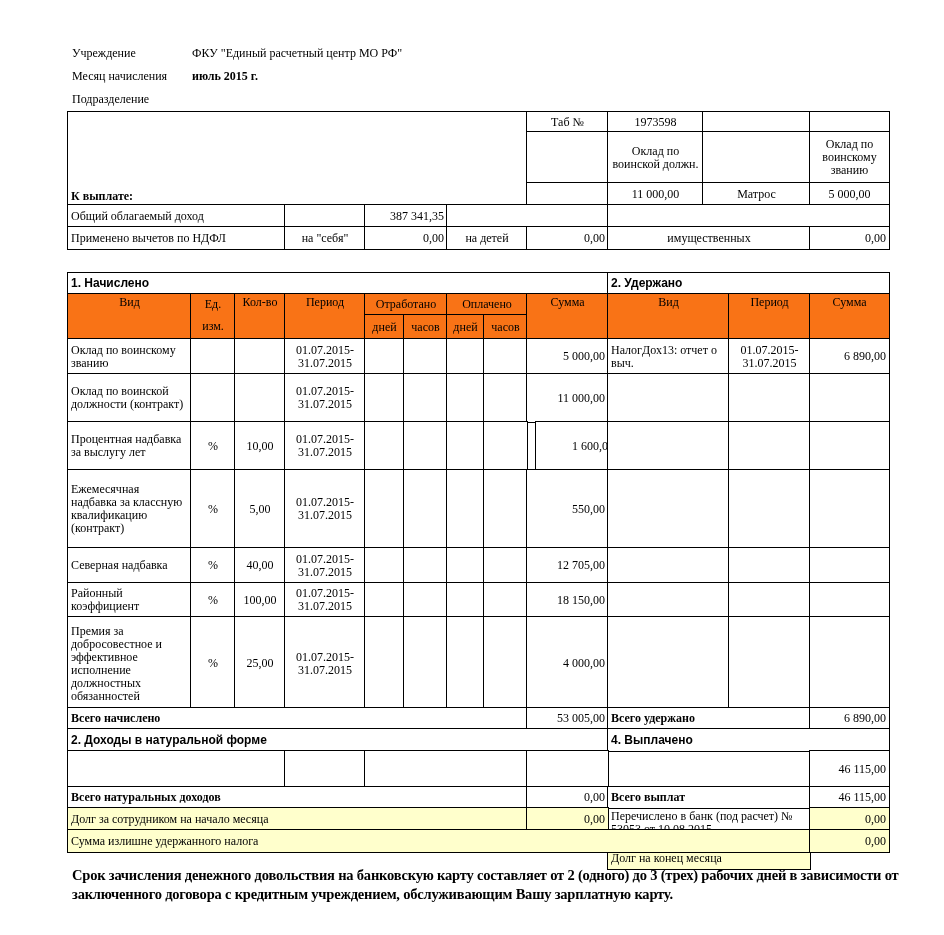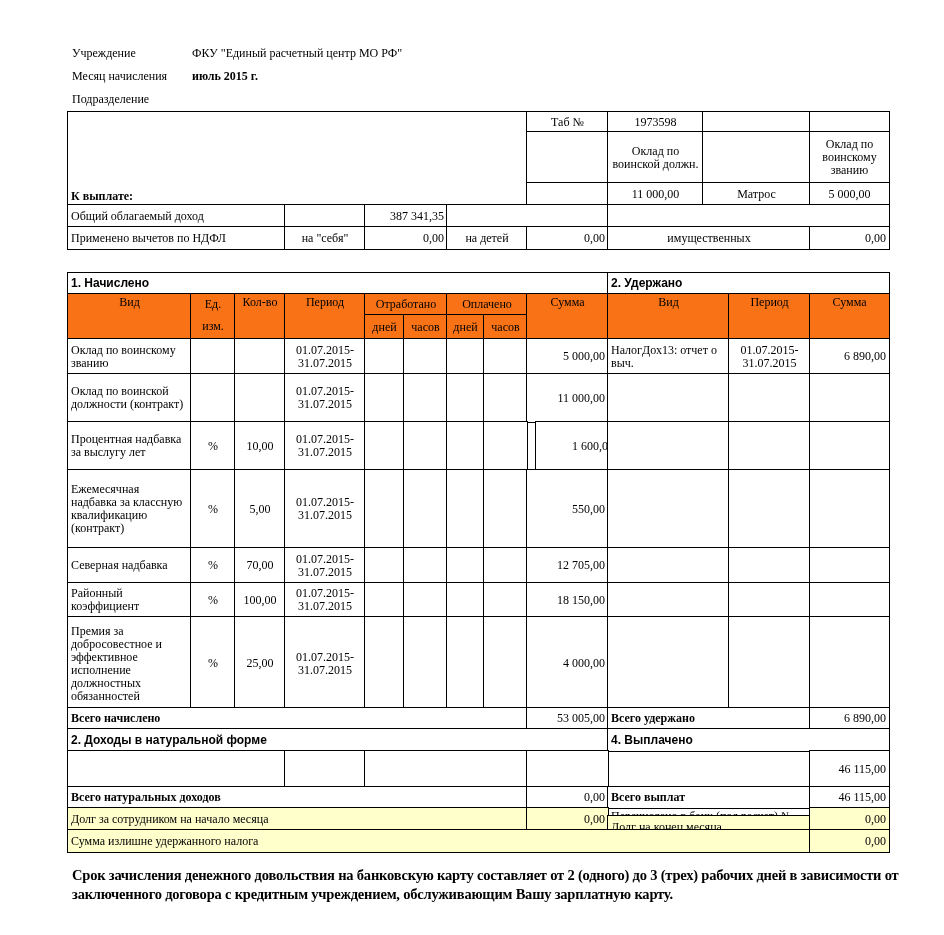--- a/index.html
+++ b/index.html
@@ -131,21 +131,21 @@
     <div class="cell c" style="left: 364px; top: 469px; width: 41px; height: 80px;"></div>
     <div class="cell c" style="left: 403px; top: 469px; width: 45px; height: 80px;"></div>
     <div class="cell c" style="left: 446px; top: 469px; width: 39px; height: 80px;"></div>
     <div class="cell c" style="left: 483px; top: 469px; width: 45px; height: 80px;"></div>
     <div class="cell r" style="left: 526px; top: 469px; width: 83px; height: 80px;">550,00</div>
     <div class="cell l" style="left: 607px; top: 469px; width: 123px; height: 80px;"></div>
     <div class="cell c" style="left: 728px; top: 469px; width: 83px; height: 80px;"></div>
     <div class="cell r" style="left: 809px; top: 469px; width: 81px; height: 80px;"></div>
     <div class="cell l" style="left: 67px; top: 547px; width: 125px; height: 37px;">Северная надбавка</div>
     <div class="cell c" style="left: 190px; top: 547px; width: 46px; height: 37px;">%</div>
-    <div class="cell c" style="left: 234px; top: 547px; width: 52px; height: 37px;">70,00</div>
+    <div class="cell c" style="left: 234px; top: 547px; width: 52px; height: 37px;">40,00</div>
     <div class="cell c" style="left: 284px; top: 547px; width: 82px; height: 37px;">01.07.2015-31.07.2015</div>
     <div class="cell c" style="left: 364px; top: 547px; width: 41px; height: 37px;"></div>
     <div class="cell c" style="left: 403px; top: 547px; width: 45px; height: 37px;"></div>
     <div class="cell c" style="left: 446px; top: 547px; width: 39px; height: 37px;"></div>
     <div class="cell c" style="left: 483px; top: 547px; width: 45px; height: 37px;"></div>
     <div class="cell r" style="left: 526px; top: 547px; width: 83px; height: 37px;">12 705,00</div>
     <div class="cell l" style="left: 607px; top: 547px; width: 123px; height: 37px;"></div>
     <div class="cell c" style="left: 728px; top: 547px; width: 83px; height: 37px;"></div>
     <div class="cell r" style="left: 809px; top: 547px; width: 81px; height: 37px;"></div>
     <div class="cell l" style="left: 67px; top: 582px; width: 125px; height: 36px;">Районный коэффициент</div>
@@ -189,19 +189,19 @@
 <div class="cell l" style="left:607px;top:776px;width:204px;height:38px;margin-top:28px;">Перечислено в банк (под расчет) № 53053 от 10.08.2015</div>
 <div class="cell r" style="left:809px;top:750px;width:81px;height:38px;">46 115,00</div>
 
 <div class="cell l b" style="left:67px;top:786px;width:461px;height:23px;">Всего натуральных доходов</div>
 <div class="cell r" style="left:526px;top:786px;width:83px;height:23px;">0,00</div>
 <div class="cell l b" style="left:607px;top:786px;width:204px;height:23px;">Всего выплат</div>
 <div class="cell r" style="left:809px;top:786px;width:81px;height:23px;">46 115,00</div>
 
 <div class="cell l yellow" style="left:67px;top:807px;width:461px;height:24px;">Долг за сотрудником на начало месяца</div>
 <div class="cell r yellow" style="left:526px;top:807px;width:83px;height:24px;">0,00</div>
-<div class="cell l yellow" style="left:607px;top:815px;width:204px;height:24px;">Долг на конец месяца</div>
+<div class="cell l yellow" style="left:607px;top:846px;width:204px;height:24px;">Долг на конец месяца</div>
 <div class="cell r yellow" style="left:809px;top:807px;width:81px;height:24px;">0,00</div>
 
 <div class="cell l yellow" style="left:67px;top:829px;width:744px;height:24px;">Сумма излишне удержанного налога</div>
 <div class="cell r yellow" style="left:809px;top:829px;width:81px;height:24px;">0,00</div>
 
 <div class="footer">Срок зачисления денежного довольствия на банковскую карту составляет от 2 (одного) до 3 (трех) рабочих дней в зависимости от заключенного договора с кредитным учреждением, обслуживающим Вашу зарплатную карту.</div>
 
 </body></html>

